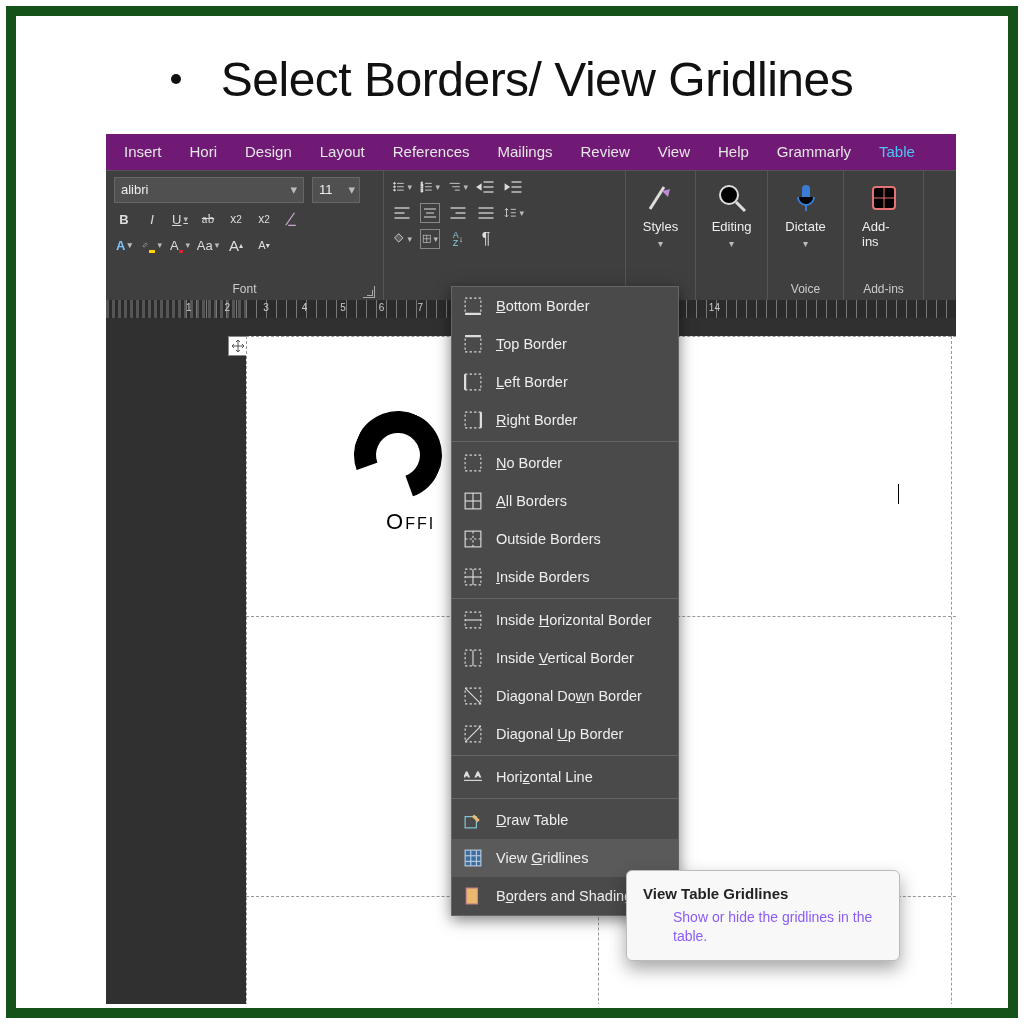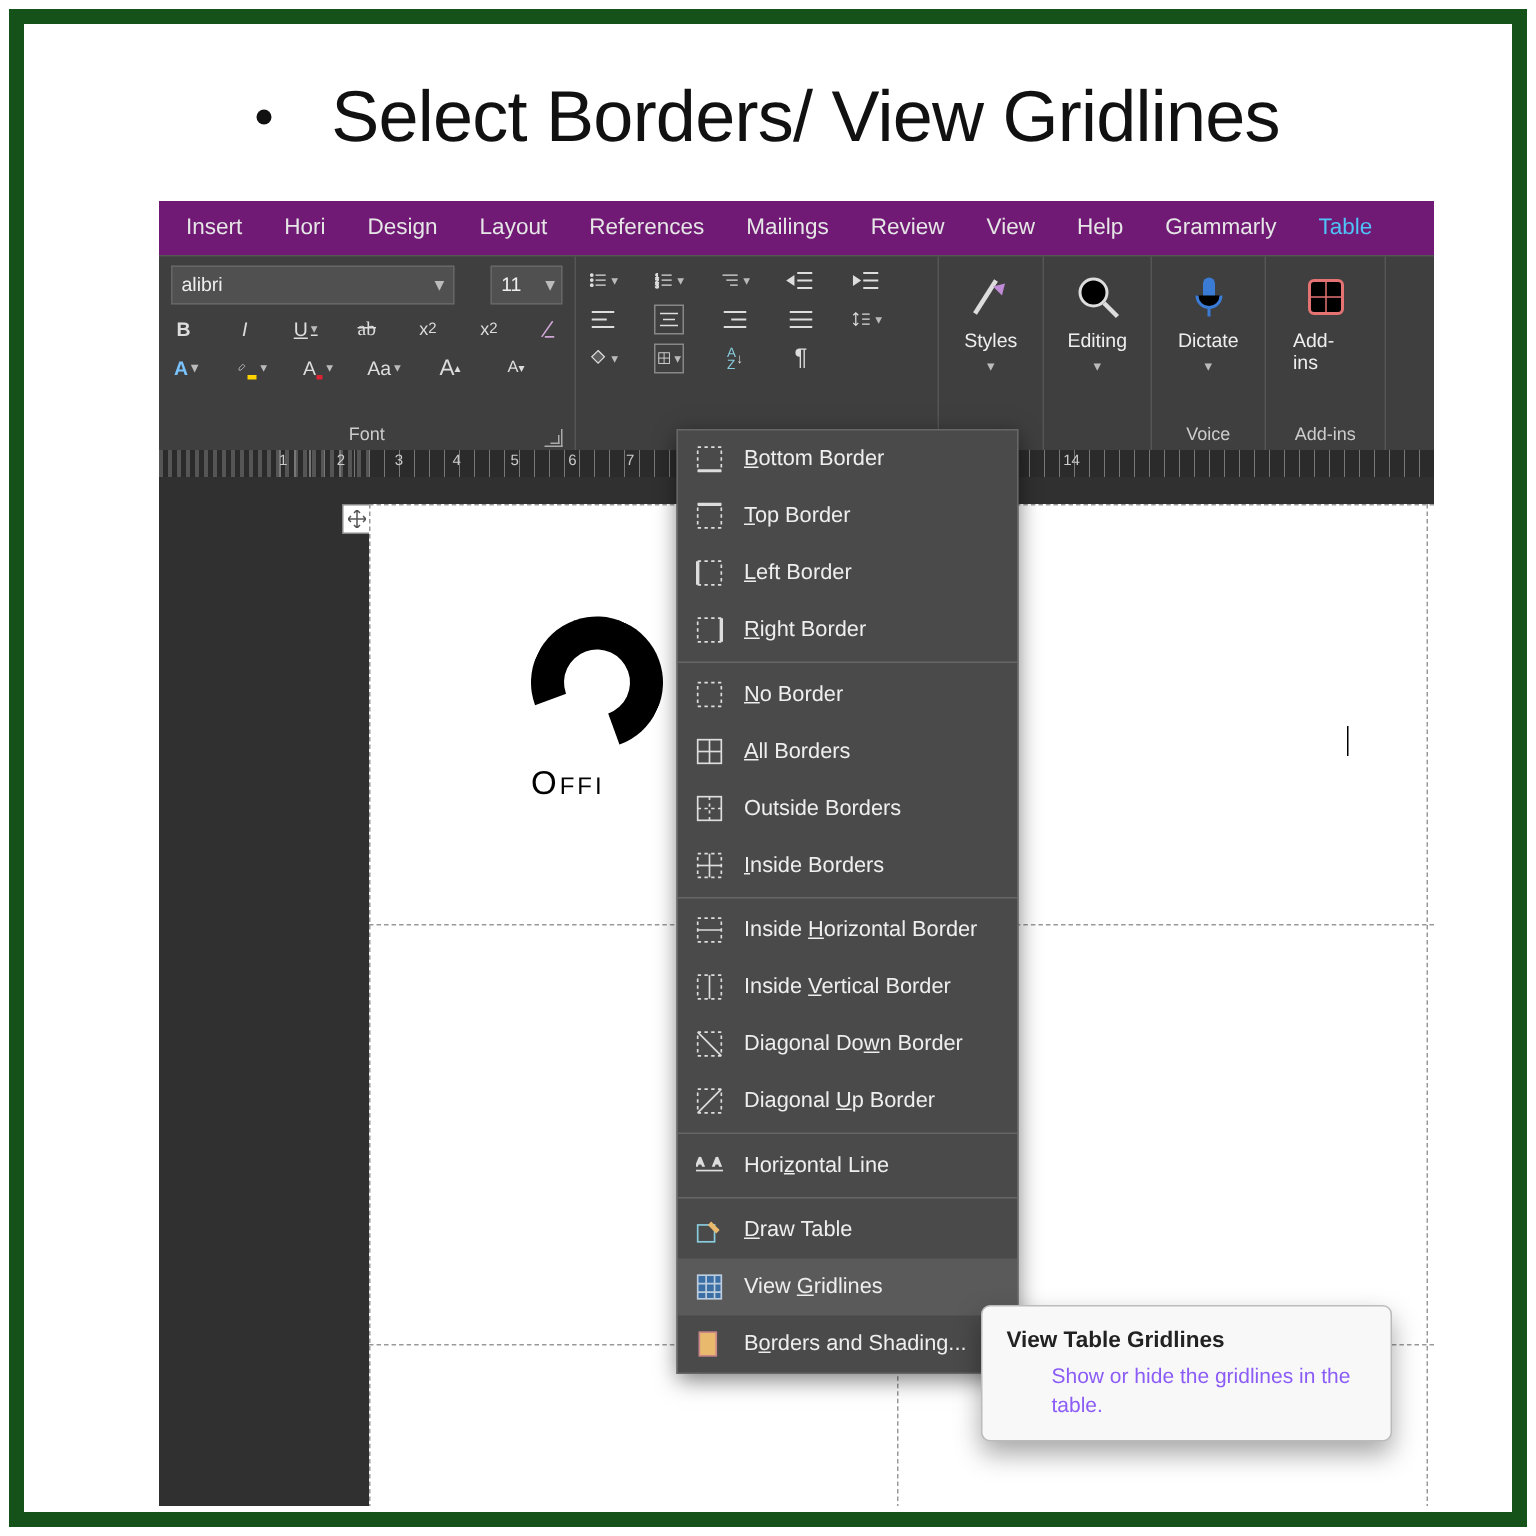--- a/index.html
+++ b/index.html
@@ -69,21 +69,21 @@
     padding: 6px 8px 2px 8px;
     display: flex;
     flex-direction: column;
     justify-content: space-between;
   }
   .rgroup .body { flex:1; display:flex; flex-direction:column; gap:6px; }
   .rgroup .label { font-size:12px; color:#ccc; text-align:center; height:18px; line-height:18px; position:relative; }
   .dialog-launcher { position:absolute; right:0; bottom:0; width:12px; height:12px; border:1px solid #aaa; border-left:none; border-top:none; }
   .dialog-launcher::after{content:"";position:absolute;right:1px;bottom:1px;width:5px;height:5px;border-right:1px solid #aaa;border-bottom:1px solid #aaa;}
 
-  .row { display:flex; align-items:flex-end; gap:24px; }
+  .row { display:flex; align-items:flex-end; gap:8px; }
   .ico { display:inline-flex; align-items:center; justify-content:center; color:#ddd; }
   .btn16 { width:20px; height:20px; }
   .caret { font-size:9px; color:#bbb; margin-left:2px; }
   .font-select {
     width: 190px; height:26px; background:#505050; border:1px solid #666;
     color:#eee; padding:0 22px 0 6px; position:relative; line-height:24px;
   }
   .font-select::after{content:"▾"; position:absolute; right:6px; top:0; color:#bbb;}
   .size-select{ width:48px; height:26px; background:#505050;border:1px solid #666;color:#eee;padding:0 18px 0 6px;position:relative;line-height:24px;}
   .size-select::after{content:"▾"; position:absolute; right:4px; top:0; color:#bbb;}
@@ -117,40 +117,40 @@
   .anchor{ position:absolute; left:122px; top:18px; width:20px;height:20px;border:1px solid #888; display:flex; align-items:center;justify-content:center; background:#fff;}
   .anchor svg{width:12px;height:12px;}
 
   
   .grid{ position:absolute; inset:0;}
   .grid .h{position:absolute;left:0;right:0;height:0;border-top:1px dashed #999;}
   .grid .v{position:absolute;top:0;bottom:0;width:0;border-left:1px dashed #999;}
 
   .offic{ position:absolute; left:108px; top:75px; }
   .offic .ring{width:88px;height:88px;border:22px solid #000;border-bottom-color:transparent;border-radius:50%;transform:rotate(25deg);}
-  .offic .text{ font-family: "Trebuchet MS", sans-serif; letter-spacing:2px; font-size:22px; margin-top:10px; color:#000;}
+  .offic .text{ font-family: "Trebuchet MS", sans-serif; letter-spacing:2px; font-size:22px; margin-top:10px; color:#000;margin-left:32px;}
   .offic .text .sm{font-size:16px;}
 
   .cursor{ position:absolute; width:1px; height:20px; background:#000; }
 
   
   .menu{
     position:absolute; left:345px; top:152px; width:228px;
     background:#4a4a4a; border:1px solid #666; box-shadow:0 4px 14px rgba(0,0,0,.5);
     z-index:50;
   }
   .menu .mi{ display:flex; align-items:center; height:38px; padding:0 12px; gap:14px; color:#eee; font-size:14.5px; cursor:pointer;}
   .menu .mi.sel{ background:#5a5a5a; }
   .menu .sep{ height:1px; background:#666; margin:2px 0;}
   .menu .mi .micon{ width:18px; height:18px; flex-shrink:0; display:flex; align-items:center; justify-content:center;}
   .menu .mi u{ text-decoration: underline; }
 
   
   .tooltip{
-    position:absolute; left:548px; top:736px; width:274px;
+    position:absolute; left:520px; top:736px; width:274px;
     background:#f8f8f8; border:1px solid #bbb; border-radius:6px; padding:14px 16px;
     box-shadow:0 8px 18px rgba(0,0,0,.35); z-index:60; color:#222;
   }
   .tooltip .tt-title{ font-weight:bold; font-size:15px; margin-bottom:6px; color:#222;}
   .tooltip .tt-body{ font-size:14px; color:#8b5cf6; line-height:1.35;margin-left:30px;}
 
   svg{display:block;}
   .micon svg, .ico svg { stroke:#ddd; fill:none; stroke-width:1; }
 
 </style>

